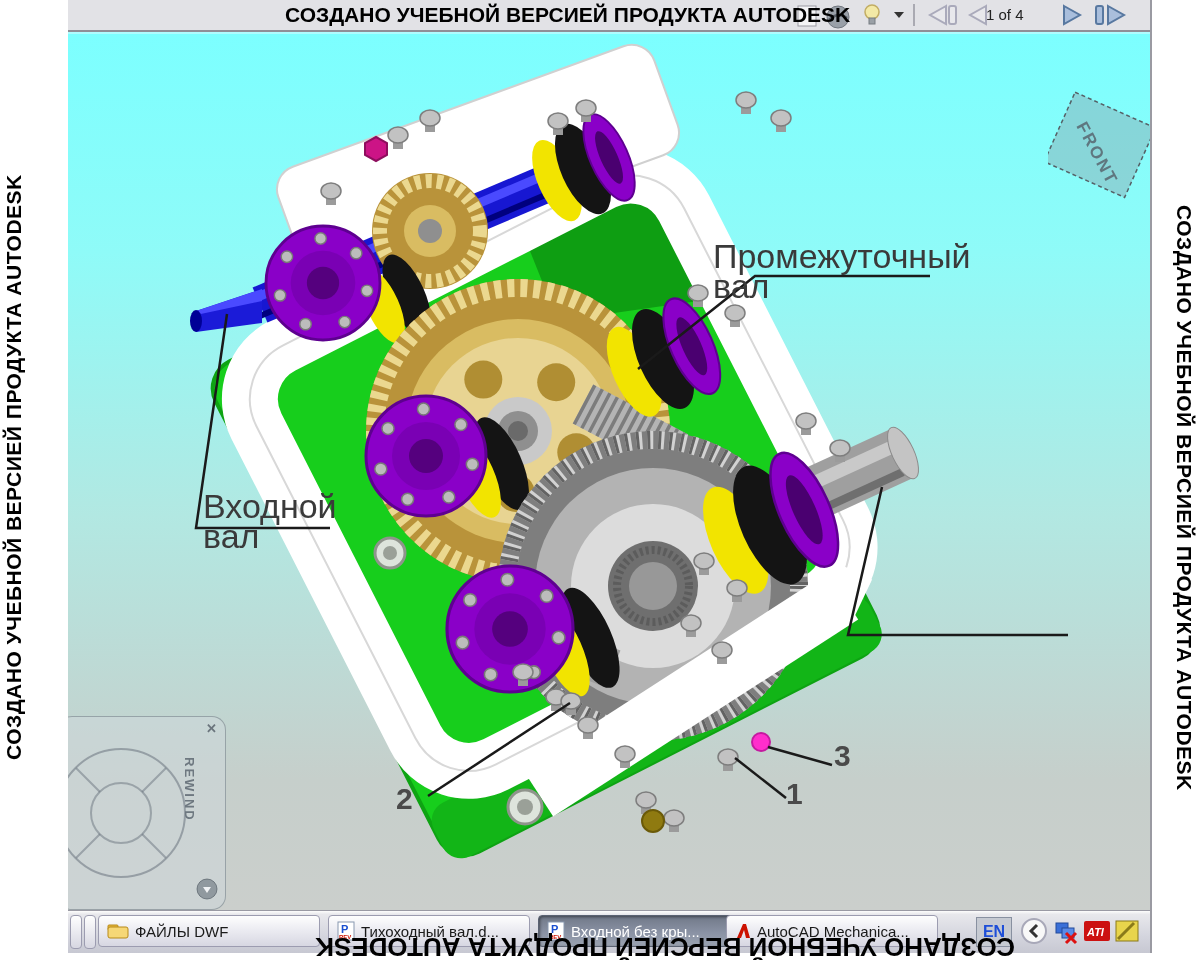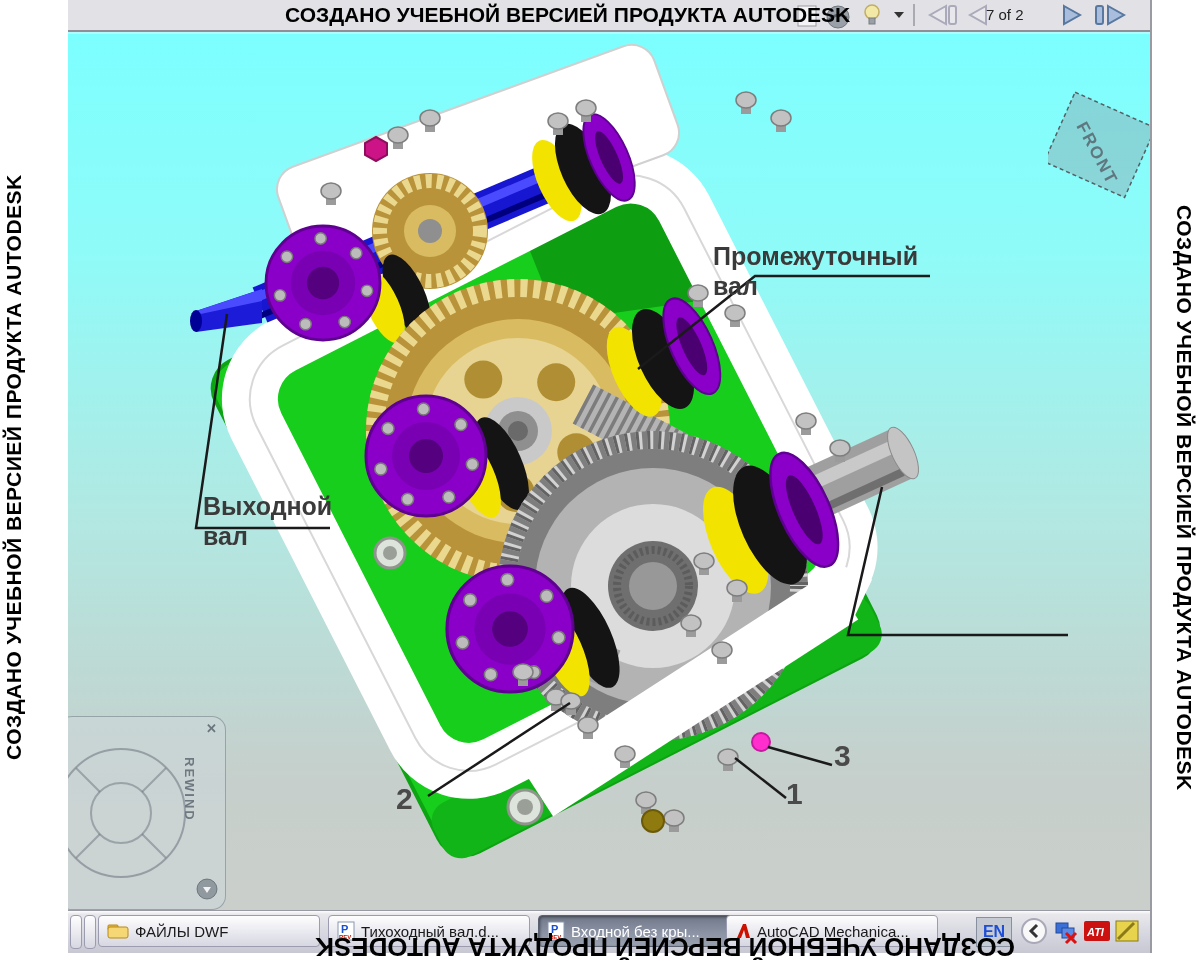--- a/index.html
+++ b/index.html
@@ -18,21 +18,21 @@
            border-bottom:2px solid #8f8f97;}
   .tb-title{position:absolute;left:217px;top:3px;font-weight:bold;font-size:21px;color:#000;white-space:nowrap;z-index:5;}
   .tb-hidden-icons{position:absolute;left:728px;top:3px;z-index:1;}
   .tb-controls{position:absolute;left:790px;top:0;z-index:6;}
   .pageind{position:absolute;left:918px;top:6px;font-size:15px;color:#222;z-index:7;}
   
   .canvas{position:absolute;left:0;top:32px;width:1082px;height:876px;overflow:hidden;
           border-top:2px solid #aefcff;
           background:linear-gradient(180deg,#7cffff 0%,#8ffbf8 25%,#b2e8e2 55%,#c6cfcb 85%,#cbcfcc 100%);}
   .canvas svg.model{position:absolute;left:0;top:0;}
-  .callout{position:absolute;font-weight:bold;font-size:25px;color:#3a3a3a;line-height:30px;white-space:nowrap;}
+  .callout{position:absolute;font-weight:normal;font-size:34px;color:#3a3a3a;line-height:30px;white-space:nowrap;}
   .callout-num{position:absolute;font-weight:bold;font-size:30px;color:#4a4a4a;}
   
   .wheel{position:absolute;left:-10px;top:682px;width:166px;height:192px;border-radius:14px;
          background:rgba(205,215,218,.55);border:1px solid rgba(110,122,130,.55);}
   .wheel-x{position:absolute;right:8px;top:4px;font-size:13px;font-weight:bold;color:#6b757d;cursor:default;}
   .wheel-rewind{position:absolute;right:28px;top:40px;writing-mode:vertical-rl;font-size:13px;font-weight:bold;
                 color:#6e7880;letter-spacing:2px;}
   
   .frontbox{position:absolute;left:980px;top:30px;}
   .front-label{fill:#55606a;font-size:17px;font-weight:bold;letter-spacing:2px;opacity:.8;}
@@ -87,21 +87,21 @@
 
         <path d="M128 6 L112 15 L128 24 Z" fill="#e8e8ec" stroke="#aab" stroke-width="2"></path>
 
         <path d="M206 6 L222 15 L206 24 Z" fill="#a9bedc" stroke="#5878a0" stroke-width="2"></path>
 
         <g>
           <rect x="238" y="6" width="7" height="18" rx="2" fill="#a9bedc" stroke="#5878a0" stroke-width="2"></rect>
           <path d="M250 6 L266 15 L250 24 Z" fill="#a9bedc" stroke="#5878a0" stroke-width="2"></path>
         </g>
       </svg>
-      <div class="pageind">7 of 2</div>
+      <div class="pageind">1 of 4</div>
     </div>
 
     <div class="canvas">
 
       <svg class="model" viewBox="70 33 1082 876" width="1082" height="876">
         <defs>
           <g id="boltSym">
             <rect x="-5" y="4" width="10" height="10" fill="#9b9b9b"></rect>
             <ellipse cx="0" cy="0" rx="10" ry="8" fill="#c2c2c2" stroke="#7e7e7e" stroke-width="1.5"></ellipse>
           </g>
@@ -270,21 +270,21 @@
           <path d="M737 757 L788 797"></path>
           <path d="M770 746 L834 764"></path>
         </g>
       </svg>
 
       <div class="callout" style="left:645px;top:207px;">
         <div>Промежуточный</div>
         <div>вал</div>
       </div>
       <div class="callout" style="left:135px;top:457px;">
-        <div>Выходной</div>
+        <div>Входной</div>
         <div>вал</div>
       </div>
       <div class="callout-num" style="left:328px;top:748px;">2</div>
       <div class="callout-num" style="left:718px;top:743px;">1</div>
       <div class="callout-num" style="left:766px;top:705px;">3</div>
 
       <div class="wheel">
         <svg width="166" height="192" style="position:absolute;left:0;top:0;">
           <circle cx="62" cy="96" r="64" fill="none" stroke="rgba(105,115,125,.55)" stroke-width="2"></circle>
           <circle cx="62" cy="96" r="30" fill="none" stroke="rgba(105,115,125,.5)" stroke-width="2"></circle>

